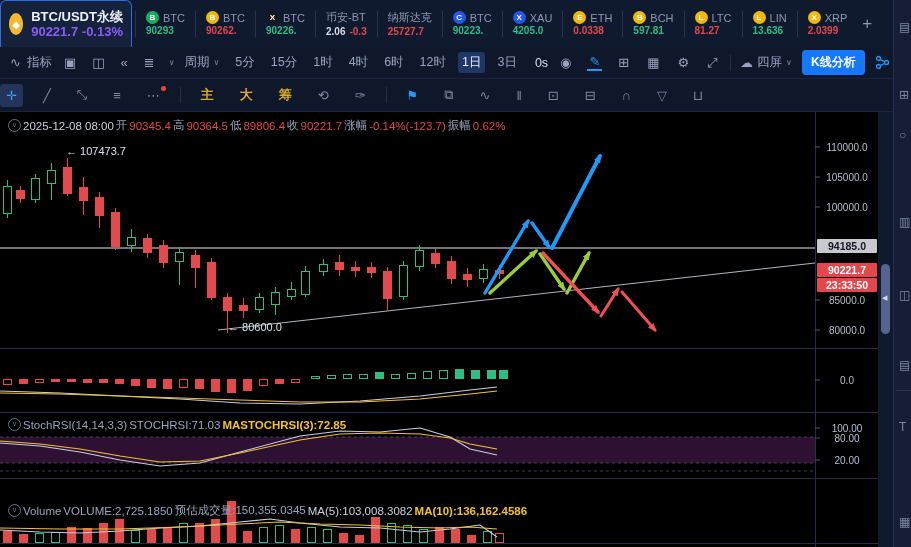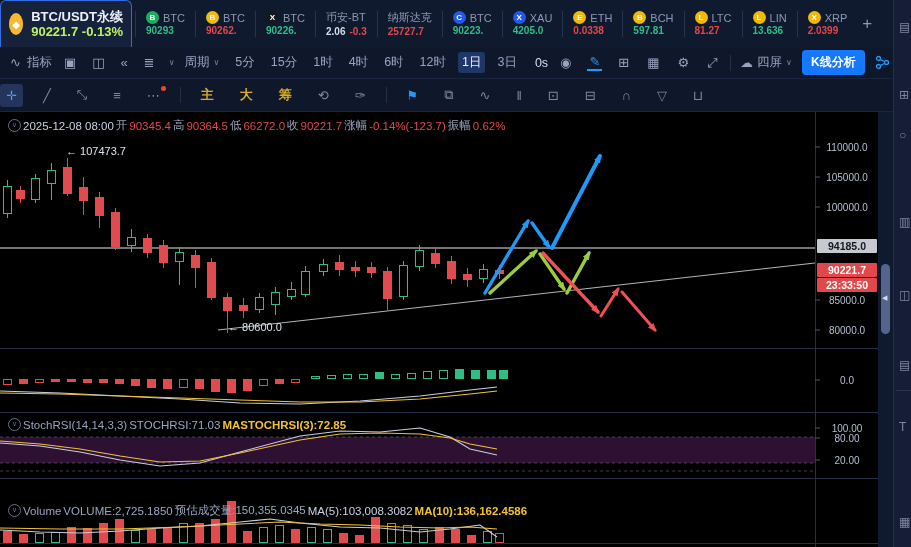--- a/index.html
+++ b/index.html
@@ -6,21 +6,21 @@
   #app{position:relative;width:911px;height:547px;overflow:hidden;background:#0D1526;
        font-family:"Liberation Sans","DejaVu Sans",sans-serif;user-select:none;}
   
   #ticker-bar{position:absolute;left:0;top:0;width:911px;height:47px;background:#101A2E;
               border-bottom:1px solid #1C2740;display:flex;align-items:stretch;overflow:hidden;}
   #active-tab{display:flex;align-items:center;gap:8px;width:132px;min-width:132px;padding:0 8px;
               background:#16213C;border:1px solid #2E6BE0;border-bottom:none;border-radius:6px 6px 0 0;box-sizing:border-box;}
   .coin-logo{width:22px;height:22px;border-radius:50%;background:#F3BA2F;color:#fff;display:flex;
              align-items:center;justify-content:center;font-size:10px;}
   .tab-title{font-size:13px;font-weight:bold;color:#ECF1FB;line-height:15px;white-space:nowrap;}
-  .tab-price{font-size:13px;font-weight:bold;color:#bef264;line-height:15px;white-space:nowrap;}
+  .tab-price{font-size:13px;font-weight:bold;color:#8b5cf6;line-height:15px;white-space:nowrap;}
   #ticker-list{display:flex;align-items:center;}
   .tk-sep{width:1px;height:26px;background:#28334F;margin:0 3px;}
   .tk{padding:0 7px;cursor:pointer;}
   .tk-top{display:flex;align-items:center;gap:4px;}
   .tk-ic{width:13px;height:13px;border-radius:50%;color:#fff;font-size:8px;font-weight:bold;
          display:flex;align-items:center;justify-content:center;}
   .tk-sym{font-size:11px;color:#8D98B5;white-space:nowrap;}
   .tk-bot{display:flex;gap:4px;margin-top:1px;}
   .tk-val{font-size:10px;font-weight:bold;white-space:nowrap;}
   .up{color:#2EBD85;} .down{color:#E2474B;} .flat{color:#D5DCEA;}
@@ -477,21 +477,21 @@
         <text x="847" y="463.5" fill="#B6BFD2" font-size="10" text-anchor="middle" font-family="Liberation Sans, DejaVu Sans, sans-serif">20.00</text>
       </svg>
     <div class="ovl" id="ohlc-row" style="top:6px;">
         <span class="chev">∨</span>
         <span class="seg-w">2025-12-08 08:00</span>
         <span class="seg-l">开</span>
         <span class="seg-d">90345.4</span>
         <span class="seg-l">高</span>
         <span class="seg-d">90364.5</span>
         <span class="seg-l">低</span>
-        <span class="seg-d">66272.0</span>
+        <span class="seg-d">89806.4</span>
         <span class="seg-l">收</span>
         <span class="seg-d">90221.7</span>
         <span class="seg-l">涨幅</span>
         <span class="seg-d">-0.14%(-123.7)</span>
         <span class="seg-l">振幅</span>
         <span class="seg-d">0.62%</span>
       </div>
     <div class="ovl" id="stoch-row" style="top:306px;">
         <span class="chev">∨</span>
         <span class="seg-l">StochRSI(14,14,3,3)</span>

